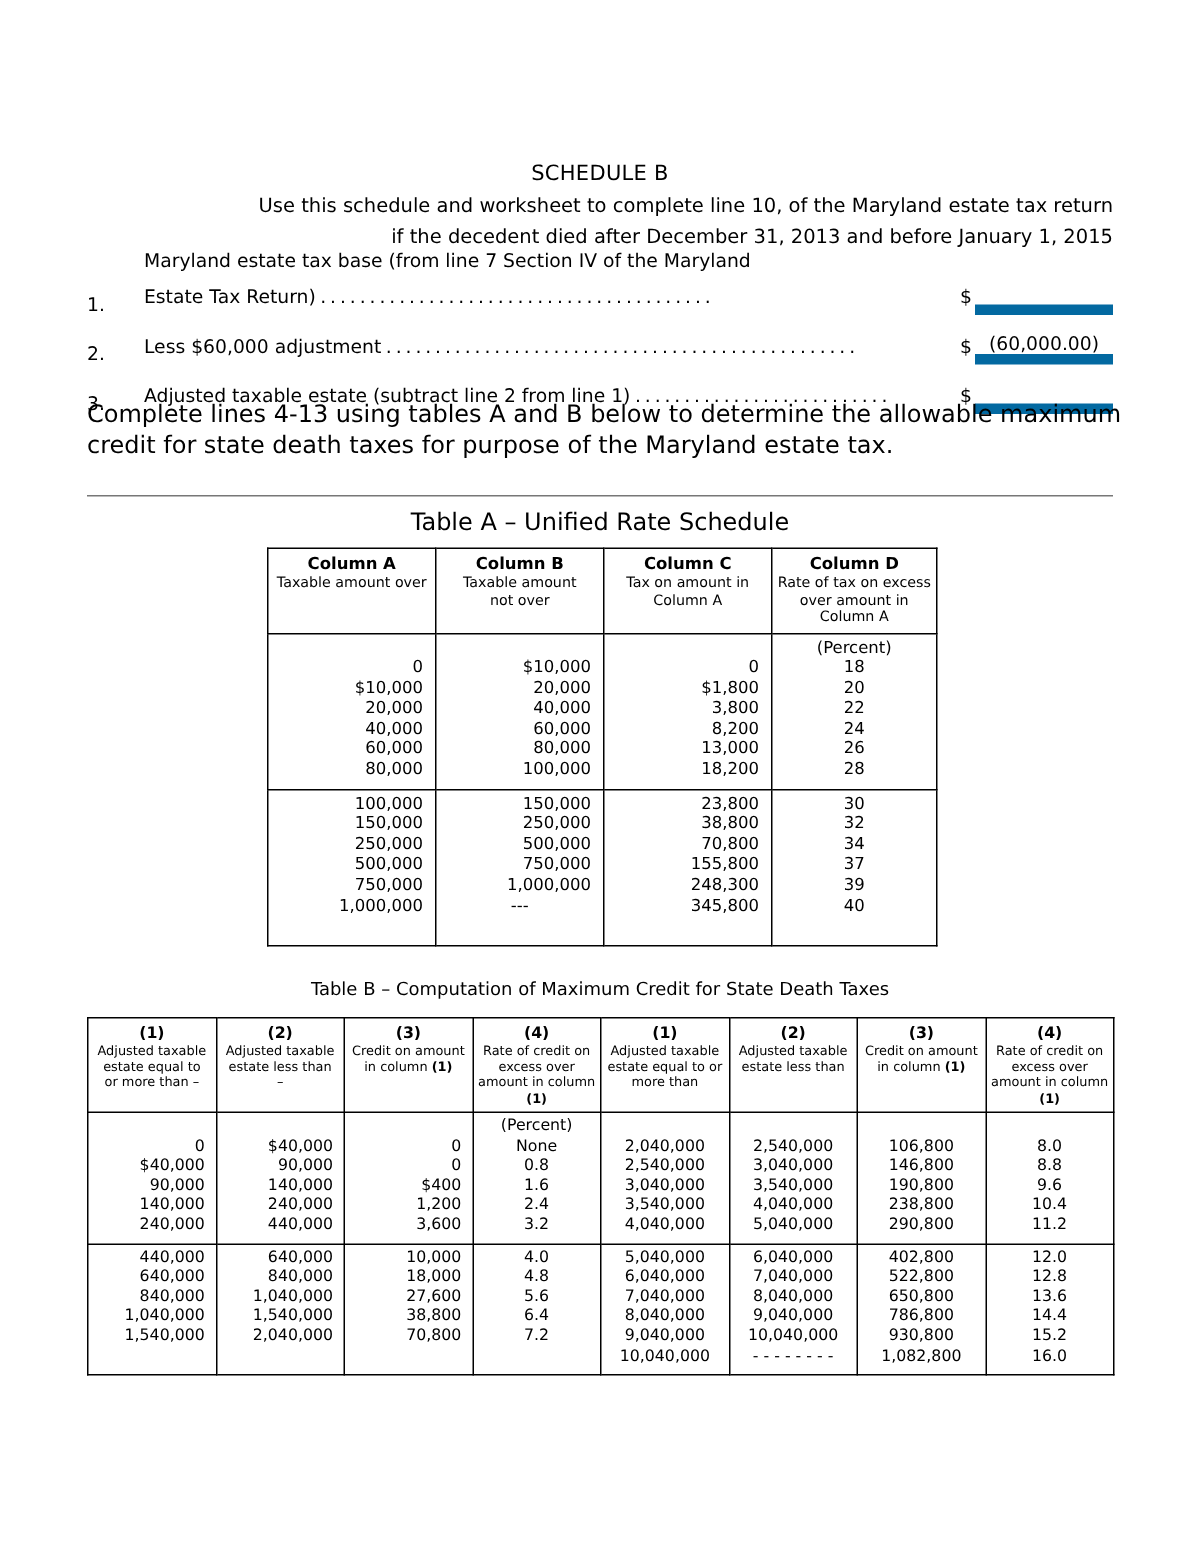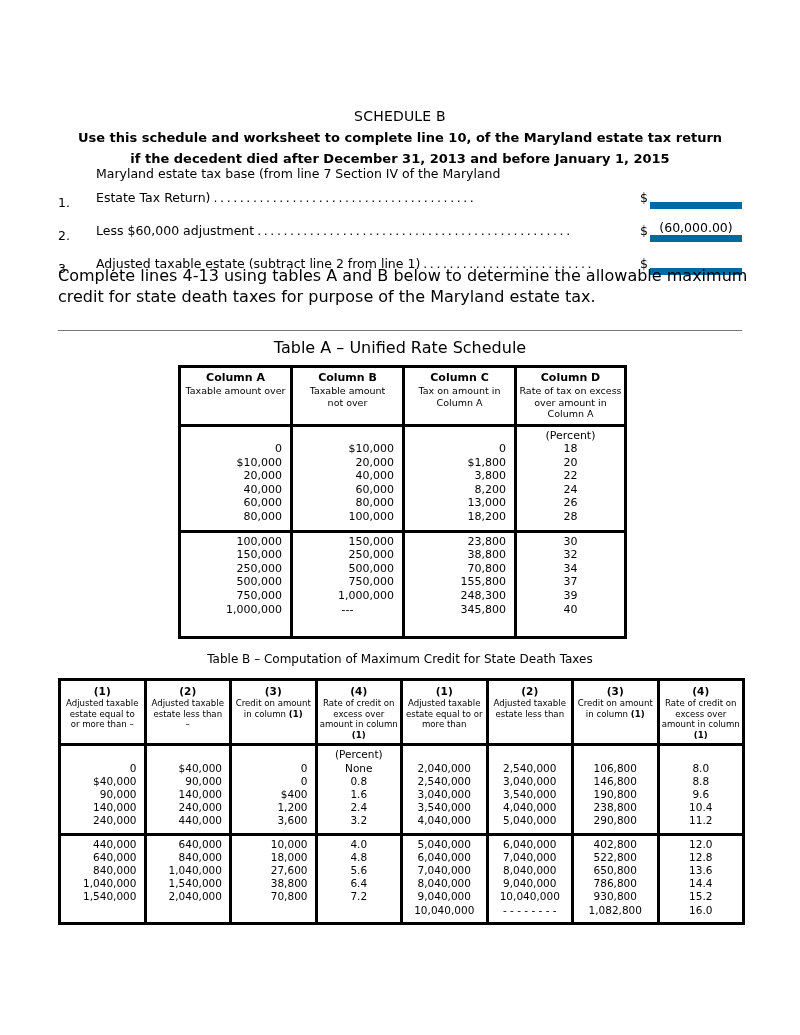--- a/index.html
+++ b/index.html
@@ -40,22 +40,23 @@
     width: 684px;
     text-align: center;
   }
   .sched-title {
     font-size: 14px;
     line-height: 22px;
     letter-spacing: 0.2px;
   }
   .sched-sub {
     font-size: 13px;
-    font-weight: bold;
+    font-weight: normal;
     line-height: 21px;
+    text-align: right;
   }
 
   
   .lines {
     position: absolute;
     left: 58px;
     top: 162px;
     width: 684px;
     font-size: 12.5px;
   }
@@ -71,21 +72,21 @@
   }
   .line-body {
     flex: 1 1 auto;
     position: relative;
   }
   .line-text-1 {
     line-height: 24px;
   }
   .line-fill {
     display: flex;
-    align-items: center;
+    align-items: flex-end;
     line-height: 24px;
   }
   .line-label {
     white-space: nowrap;
   }
   .dots {
     flex: 1 1 auto;
     overflow: hidden;
     white-space: nowrap;
     letter-spacing: 2.6px;
@@ -138,21 +139,21 @@
     top: 338px;
     width: 684px;
     text-align: center;
     font-size: 16px;
   }
   table.grid {
     border-collapse: collapse;
     table-layout: fixed;
   }
   table.grid td, table.grid th {
-    border: 3px solid #000000;
+    border: 1px solid #000000;
     padding: 0;
     vertical-align: top;
   }
   .tableA {
     position: absolute;
     left: 178px;
     top: 365px;
     width: 446px;
   }
   .tableA col.cA { width: 112px; }

